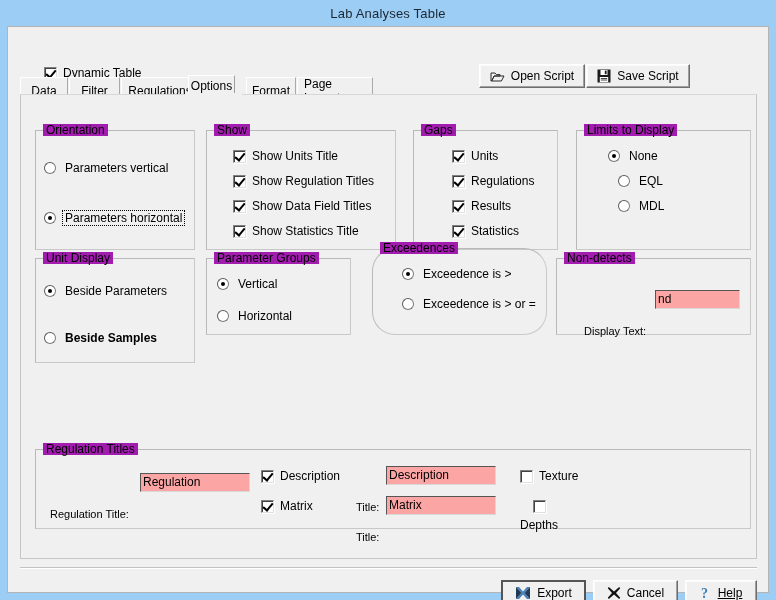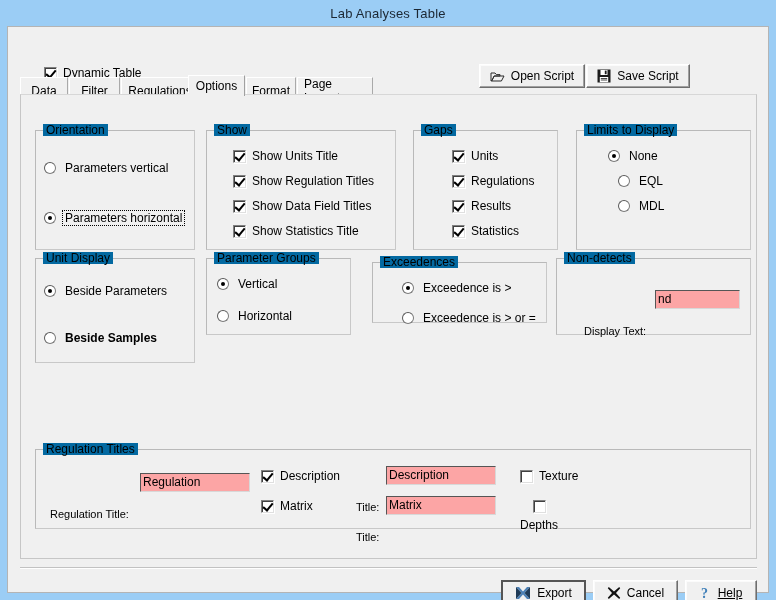--- a/index.html
+++ b/index.html
@@ -132,21 +132,21 @@
     position: absolute;
     box-sizing: border-box;
     border: 1px solid #c8c8c8;
     border-top-color: #b9b9b9;
     border-left-color: #b9b9b9;
     background: transparent;
   }
   .group > .gtitle {
     position: absolute;
     top: -7px; left: 7px;
-    background: #0369a1;
+    background: #a21caf;
     padding: 0 3px;
     font-size: 12px;
     line-height: 12px;
     color: #000;
   }
 
   
   .btn {
     box-sizing: border-box;
     background: #f0f0f0;
@@ -270,21 +270,21 @@
           <rect x="3.8" y="10.6" width="6.4" height="0.8" fill="#1b1b1b"></rect>
         </svg>
       </span>
       <span>Save Script</span>
     </div>
 
     <div id="tabstrip">
       <div class="tab" style="left:0px;   width:48px;">Data</div>
       <div class="tab" style="left:49px;  width:51px;">Filter</div>
       <div class="tab" style="left:101px; width:78px;">Regulations</div>
-      <div class="tab active" style="left:168px; width:57px;">Options</div>
+      <div class="tab active" style="left:168px; width:47px;">Options</div>
       <div class="tab" style="left:226px; width:50px;">Format</div>
       <div class="tab" style="left:277px; width:76px;">Page Layout</div>
     </div>
 
     <div id="tabpage"></div>
     <div id="tabmask"></div>
 
     <div class="group" style="left:27px; top:103px; width:160px; height:120px;">
       <span class="gtitle">Orientation</span>
       <div class="rad" style="position:absolute; left:8px; top:30px;">
@@ -370,21 +370,21 @@
       <div class="rad on" style="position:absolute; left:10px; top:18px;">
         <span class="circ"></span>
         <span class="lbl">Vertical</span>
       </div>
       <div class="rad" style="position:absolute; left:10px; top:50px;">
         <span class="circ"></span>
         <span class="lbl">Horizontal</span>
       </div>
     </div>
 
-    <div class="group" style="left:364px; top:235px; width:175px; height:61px;">
+    <div class="group" style="left:364px; top:221px; width:175px; height:87px;border-radius:23px;">
       <span class="gtitle">Exceedences</span>
       <div class="rad on" style="position:absolute; left:29px; top:18px;">
         <span class="circ"></span>
         <span class="lbl">Exceedence is &gt;</span>
       </div>
       <div class="rad" style="position:absolute; left:29px; top:48px;">
         <span class="circ"></span>
         <span class="lbl">Exceedence is &gt; or =</span>
       </div>
     </div>

